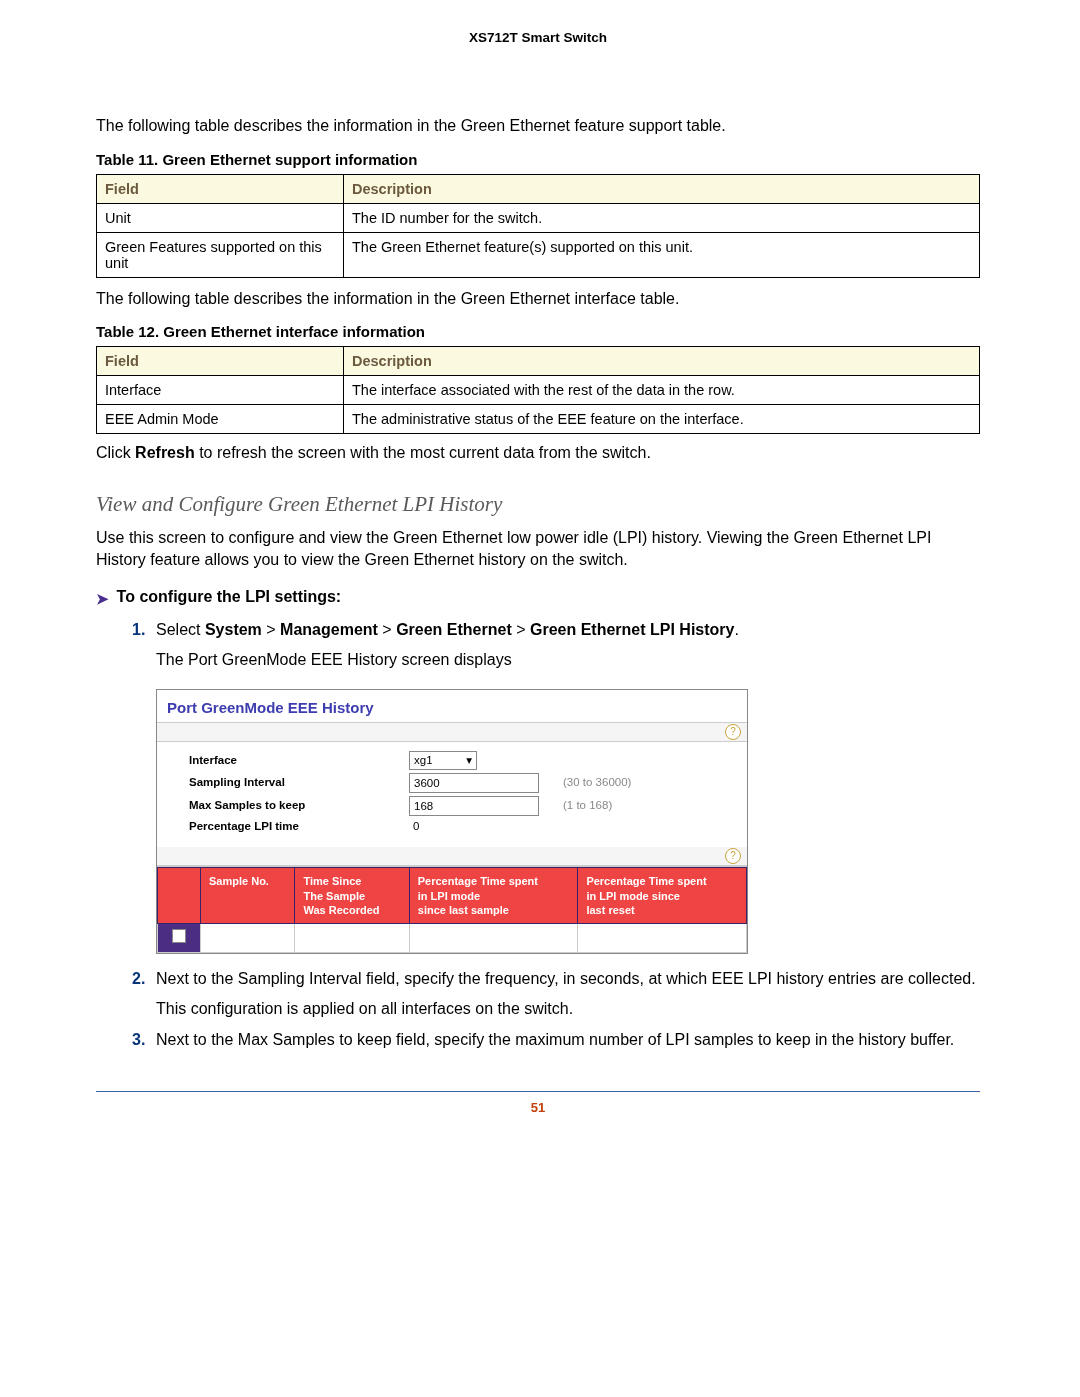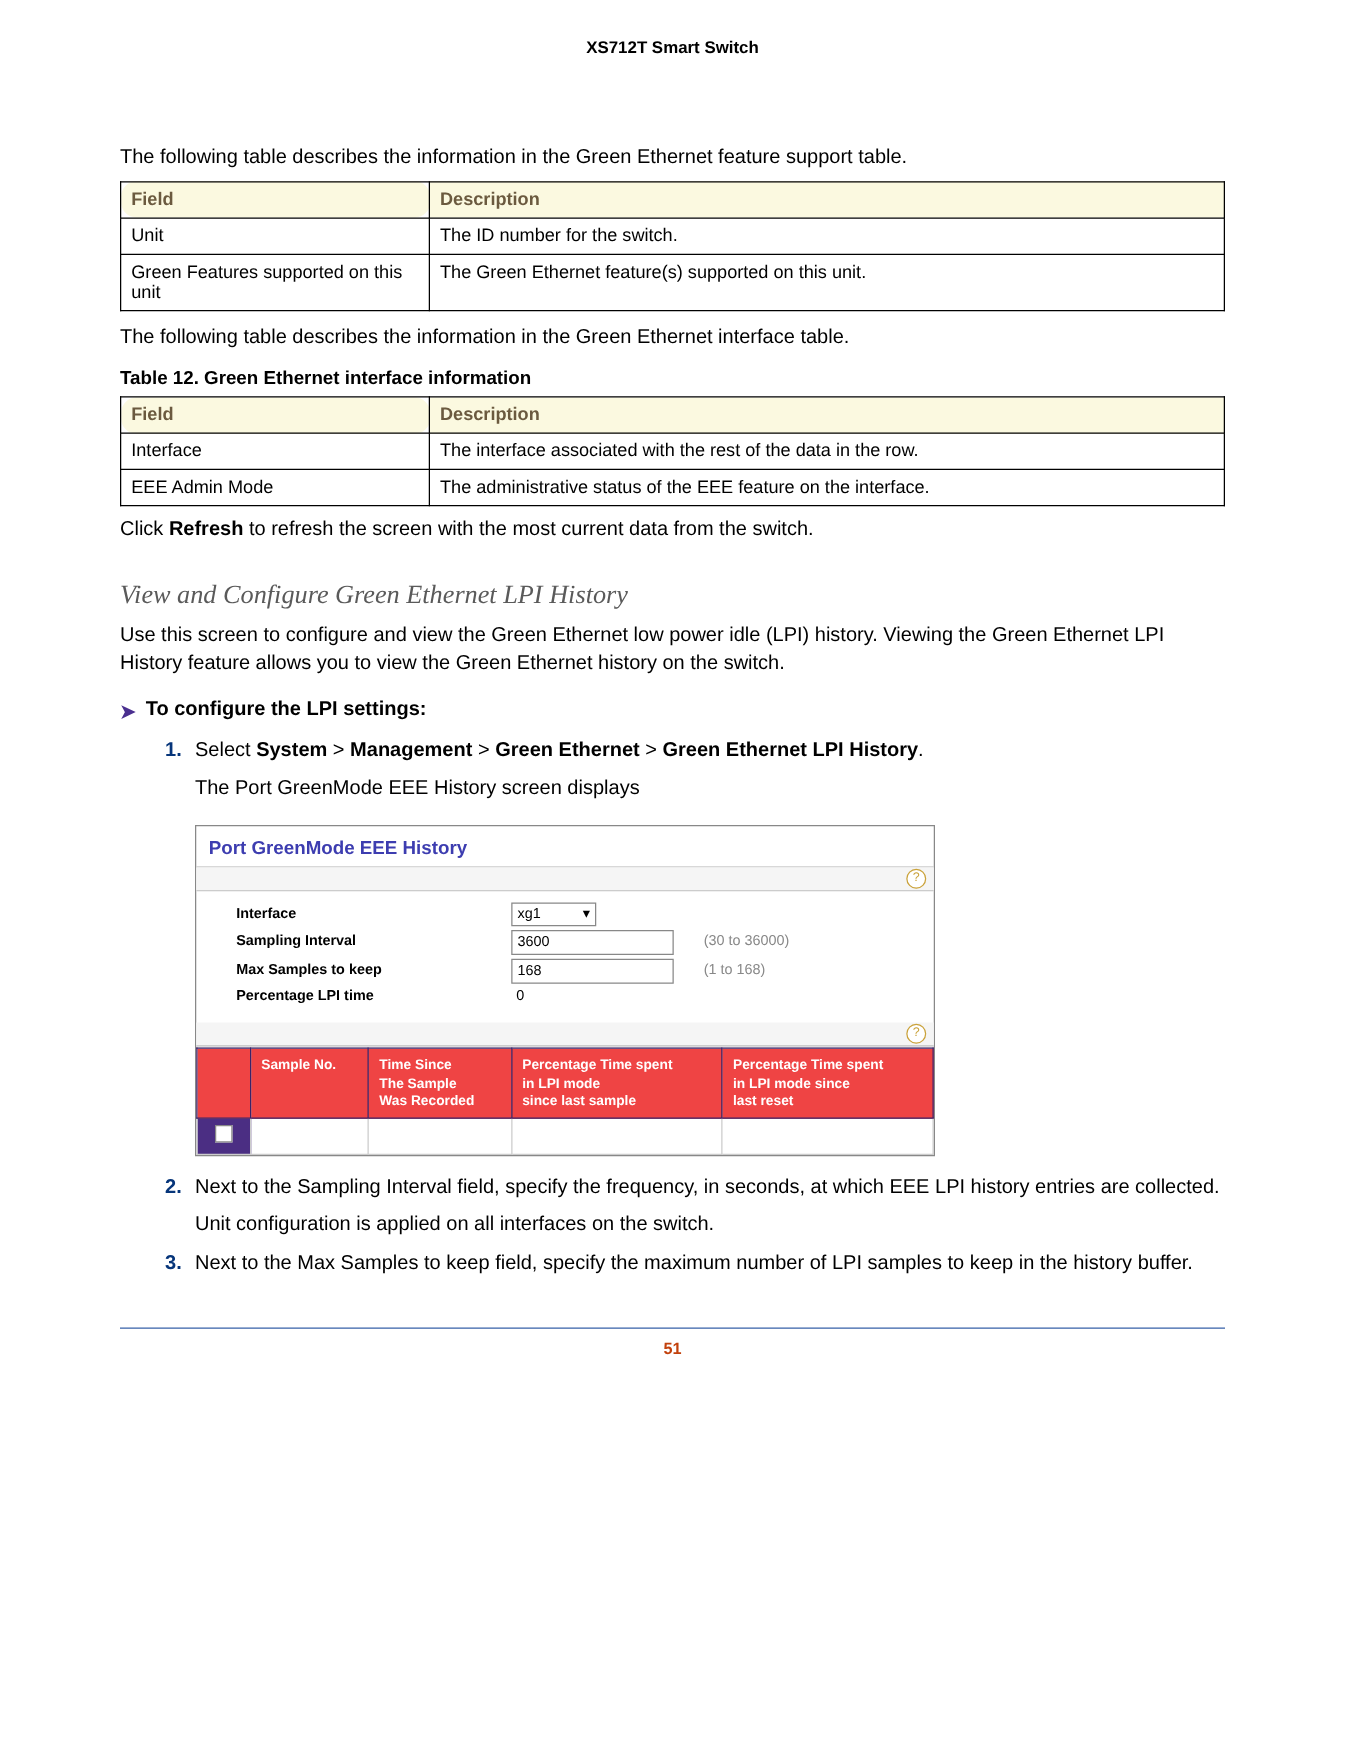--- a/index.html
+++ b/index.html
@@ -44,21 +44,21 @@
     padding: 6px 8px;
     text-align: left;
     vertical-align: top;
     font-size: 14.5px;
   }
   table.info th {
     background: #fbf9e0;
     color: #6b5a3f;
     font-weight: bold;
   }
-  .col-field { width: 230px; border-radius: 12px; }
+  .col-field { width: 230px; }
   .click-line { font-size: 16px; margin: 6px 0 30px 0; }
   .section-h {
     font-family: Georgia, 'Times New Roman', serif;
     font-style: italic;
     color: #5a5a5a;
     font-size: 21px;
     margin: 20px 0 10px 0;
   }
   .arrow-line {
     display: flex;
@@ -183,20 +183,21 @@
 </style>
 </head>
 <body>
 
 <div class="page">
 
   <div class="header-title">XS712T Smart Switch</div>
 
   <div class="para">The following table describes the information in the Green Ethernet feature support table.</div>
 
+  <div class="table-caption">Table 11.  Green Ethernet support information</div>
   <table class="info">
     <tbody>
         <tr>
       <th class="col-field">Field</th>
       <th>Description</th>
     </tr>
     <tr>
       <td>Unit</td>
       <td>The ID number for the switch.</td>
     </tr>
@@ -314,21 +315,21 @@
               <td></td>
             </tr>
           </tbody>
             </table>
         </div>
       </div>
     </li>
 
     <li>
       <span>Next to the Sampling Interval field, specify the frequency, in seconds, at which EEE LPI history entries are collected.</span>
-      <div class="step-sub">Unit configuration is applied on all interfaces on the switch.</div>
+      <div class="step-sub">This configuration is applied on all interfaces on the switch.</div>
     </li>
 
     <li>
       <span>Next to the Max Samples to keep field, specify the maximum number of LPI samples to keep in the history buffer.</span>
     </li>
   </ol>
 
   <hr class="footer-hr">
   <div class="page-num">51</div>
 </div>

